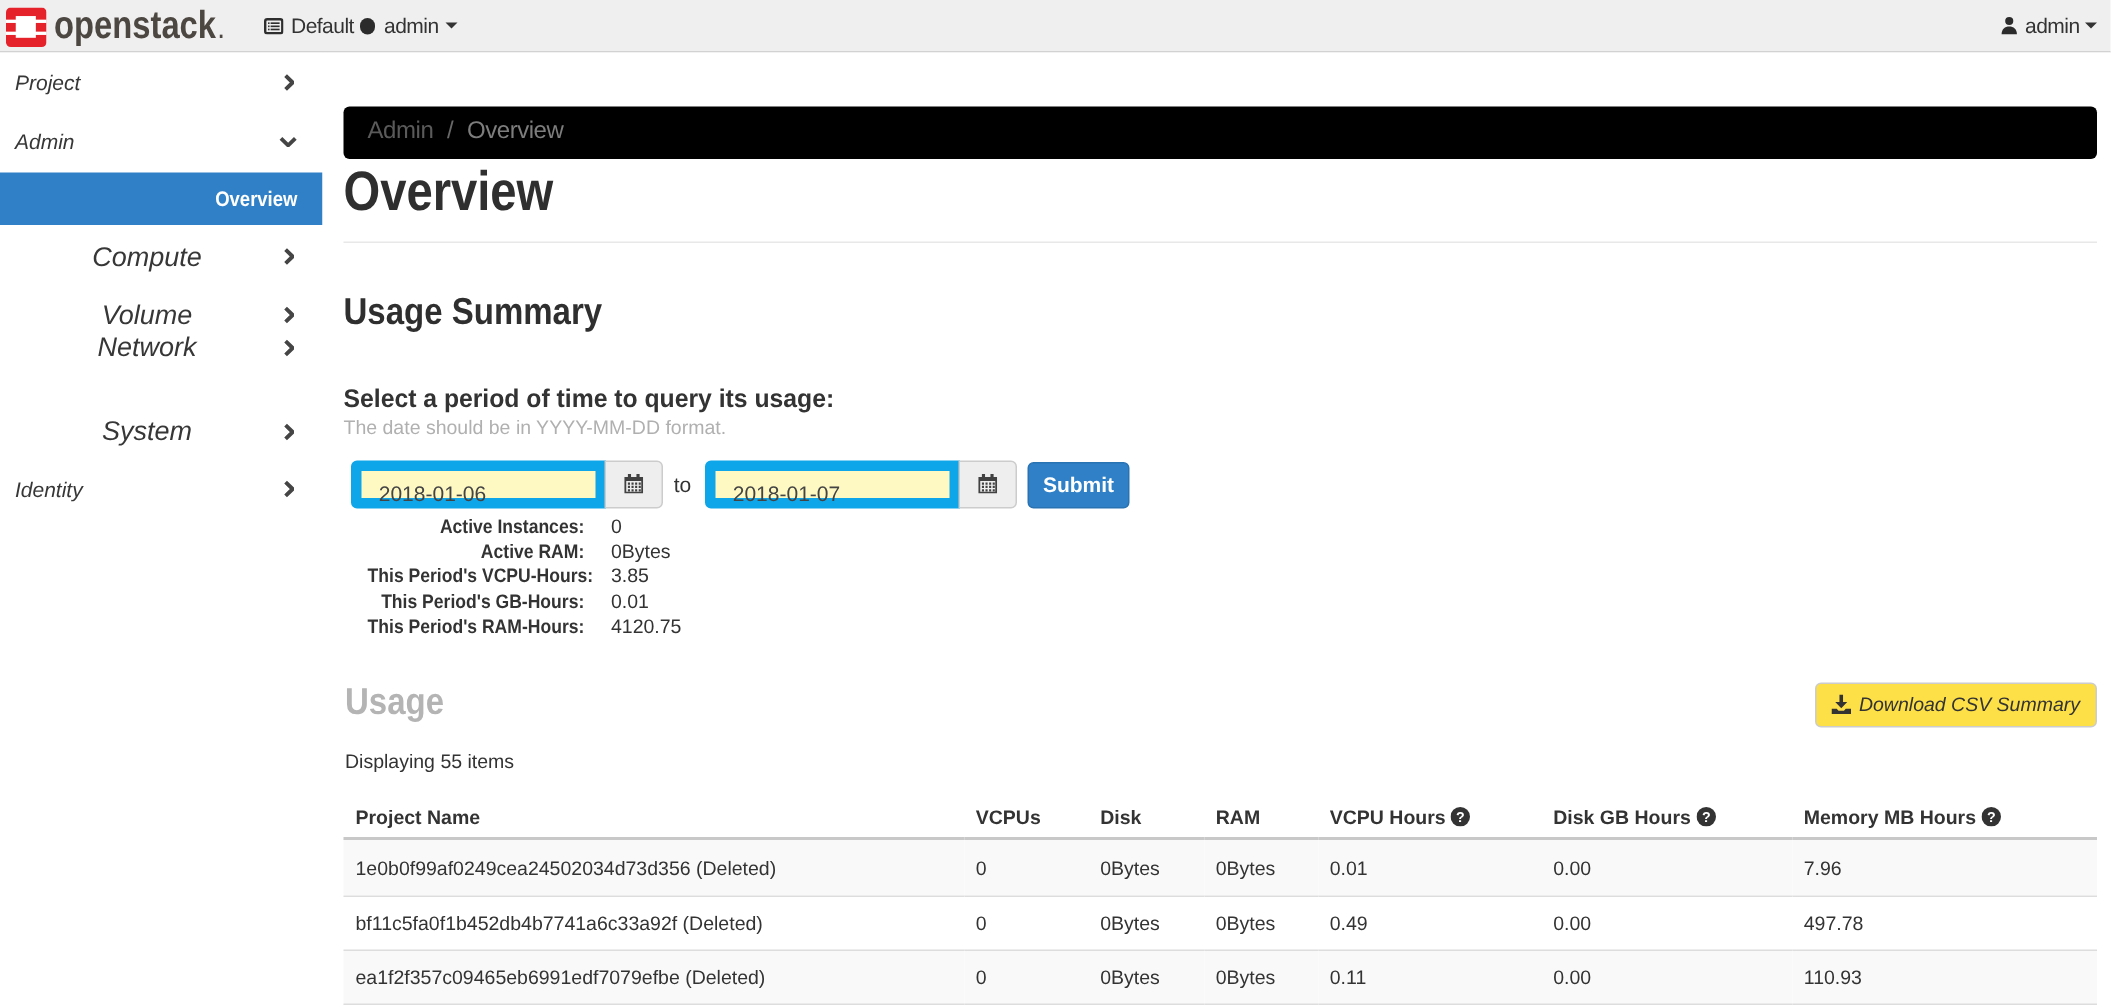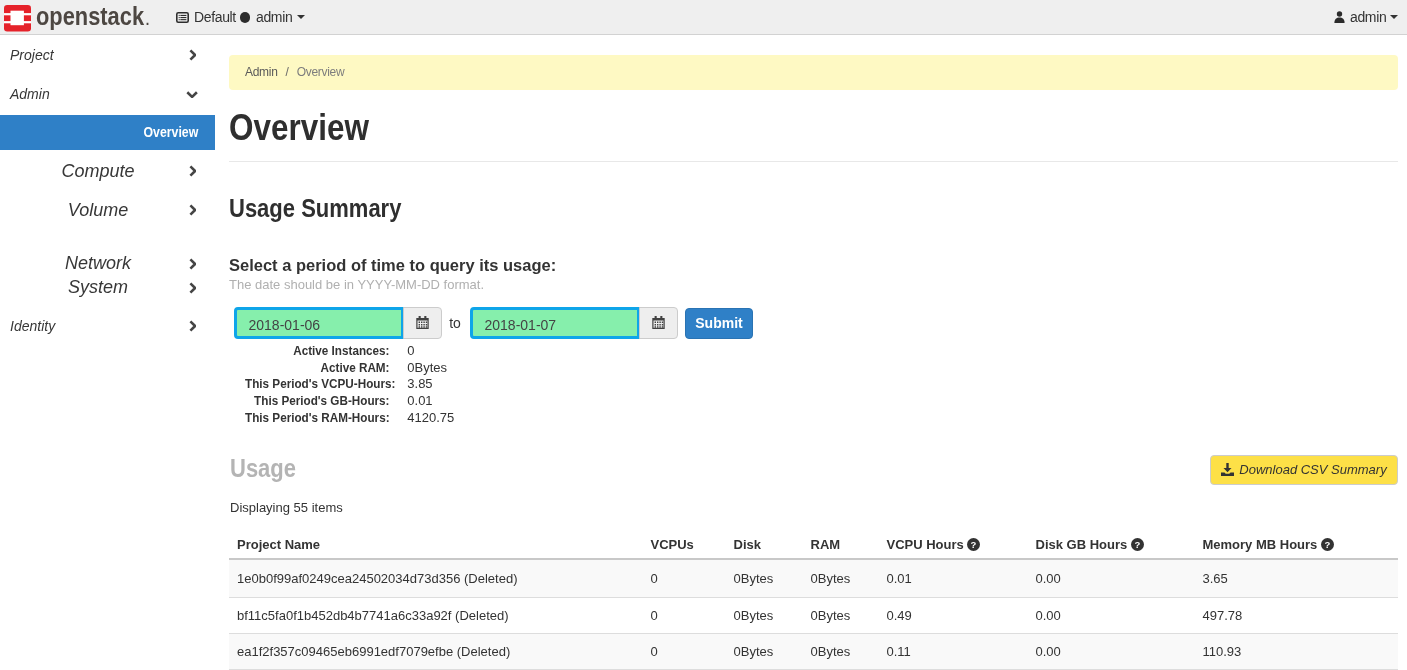--- a/index.html
+++ b/index.html
@@ -26,36 +26,36 @@
 .snav { position:absolute; left:0; width:215px; height:39px; line-height:39px;font-style:italic; }
 .snav .lab1 { position:absolute; left:10px; font-size:14px; color:#373737; }
 .snav .labc { position:absolute; left:0; width:196px; text-align:center; font-size:18px; color:#373737; }
 .chev { position:absolute; right:19px; top:50%; margin-top:-6px; width:7.4px; height:12px; }
 .chevd { position:absolute; right:17px; top:50%; margin-top:-3.5px; width:12.2px; height:7.2px; }
 #sel { position:absolute; left:0; top:80px; width:215px; height:35px; background:#2f80c7;
   color:#fff; font-weight:bold; font-size:14px; line-height:35px; text-align:right; padding-right:17px; }
 
 
 #content { position:absolute; left:215px; top:35px; width:1192px; height:635px; background:#fff; }
-#crumb { position:absolute; left:14px; top:20px; width:1169px; height:34.5px; background:#fef9c3;
-  border-radius:4px; line-height:34.5px; padding-left:16px; font-size:12px; color:#5a5a5a; letter-spacing:-0.3px; }
+#crumb { position:absolute; left:14px; top:36px; width:1169px; height:34.5px; background:#000000;
+  border-radius:4px; line-height:34.5px; padding-left:16px; font-size:16px; color:#5a5a5a; letter-spacing:-0.3px; }
 #crumb .sep { color:#686868; padding:0 5px; }
 #crumb .active { color:#7d7d7d; }
 h1 { position:absolute; left:14px; top:71.5px; font-size:37px; font-weight:bold; color:#2f2f2f;
   transform:scaleX(0.85); transform-origin:0 0; white-space:nowrap; }
 #hr1 { position:absolute; left:14px; top:126px; width:1169px; border-top:1px solid #e8e8e8; }
 h3.us { position:absolute; left:14px; top:159px; font-size:25px; font-weight:bold; color:#2f2f2f;
   transform:scaleX(0.88); transform-origin:0 0; white-space:nowrap; }
 #selp { position:absolute; left:14px; top:221px; font-size:17px; font-weight:bold; color:#333;
   transform:scaleX(0.97); transform-origin:0 0; white-space:nowrap; }
 #note { position:absolute; left:14px; top:241.5px; font-size:13px; color:#b0b0b0; }
 
 .igroup { position:absolute; top:271.5px; height:32px; }
-.igroup .field { position:absolute; left:0; top:0; height:32px; width:170px; background:#86efac;
-  border:3px solid #0ea5e9; border-radius:4px 0 0 4px; line-height:30px; padding-left:12px;
+.igroup .field { position:absolute; left:0; top:0; height:32px; width:170px; background:#fef9c3;
+  border:7px solid #0ea5e9; border-radius:4px 0 0 4px; line-height:30px; padding-left:12px;
   font-size:14px; color:#444; }
 .igroup .addon { position:absolute; left:169px; top:0; height:32px; width:39px; background:#eee;
   border:1px solid #ccc; border-radius:0 4px 4px 0; text-align:center; line-height:30px; }
 #ig1 { left:18.5px; }
 #ig2 { left:254.5px; }
 #to { position:absolute; left:227px; top:271.5px; width:26px; text-align:center; line-height:32px; font-size:14px; color:#333; }
 #submit { position:absolute; left:470px; top:272.5px; width:68px; height:31px; background:#2f80c7;
   border:1px solid #2a73b3; border-radius:4px; color:#fff; font-weight:bold; font-size:14px;
   text-align:center; line-height:29px; }
 
@@ -129,21 +129,21 @@
     <svg class="chev" viewBox="0 0 7.4 12">
         <path d="M1.4 1.4 L6.1 6 L1.4 10.6" fill="none" stroke="#454545" stroke-width="2.6" stroke-linecap="butt" stroke-linejoin="miter"></path>
       </svg>
     </div>
   <div class="snav" style="top:155.5px;">
       <span class="labc">Volume</span>
     <svg class="chev" viewBox="0 0 7.4 12">
         <path d="M1.4 1.4 L6.1 6 L1.4 10.6" fill="none" stroke="#454545" stroke-width="2.6" stroke-linecap="butt" stroke-linejoin="miter"></path>
       </svg>
     </div>
-  <div class="snav" style="top:209px;">
+  <div class="snav" style="top:177px;">
       <span class="labc">Network</span>
     <svg class="chev" viewBox="0 0 7.4 12">
         <path d="M1.4 1.4 L6.1 6 L1.4 10.6" fill="none" stroke="#454545" stroke-width="2.6" stroke-linecap="butt" stroke-linejoin="miter"></path>
       </svg>
     </div>
   <div class="snav" style="top:233px;">
       <span class="labc">System</span>
     <svg class="chev" viewBox="0 0 7.4 12">
         <path d="M1.4 1.4 L6.1 6 L1.4 10.6" fill="none" stroke="#454545" stroke-width="2.6" stroke-linecap="butt" stroke-linejoin="miter"></path>
       </svg>
@@ -245,21 +245,21 @@
               <text x="6.5" y="9.8" font-size="9.5" font-weight="bold" fill="#fff" text-anchor="middle">?</text>
             </svg></th>
     </tr>
     <tr class="odd r1">
           <td>1e0b0f99af0249cea24502034d73d356 (Deleted)</td>
           <td>0</td>
           <td>0Bytes</td>
           <td>0Bytes</td>
           <td>0.01</td>
           <td>0.00</td>
-          <td>3.65</td>
+          <td>7.96</td>
         </tr>
     <tr>
           <td>bf11c5fa0f1b452db4b7741a6c33a92f (Deleted)</td>
           <td>0</td>
           <td>0Bytes</td>
           <td>0Bytes</td>
           <td>0.49</td>
           <td>0.00</td>
           <td>497.78</td>
         </tr>

